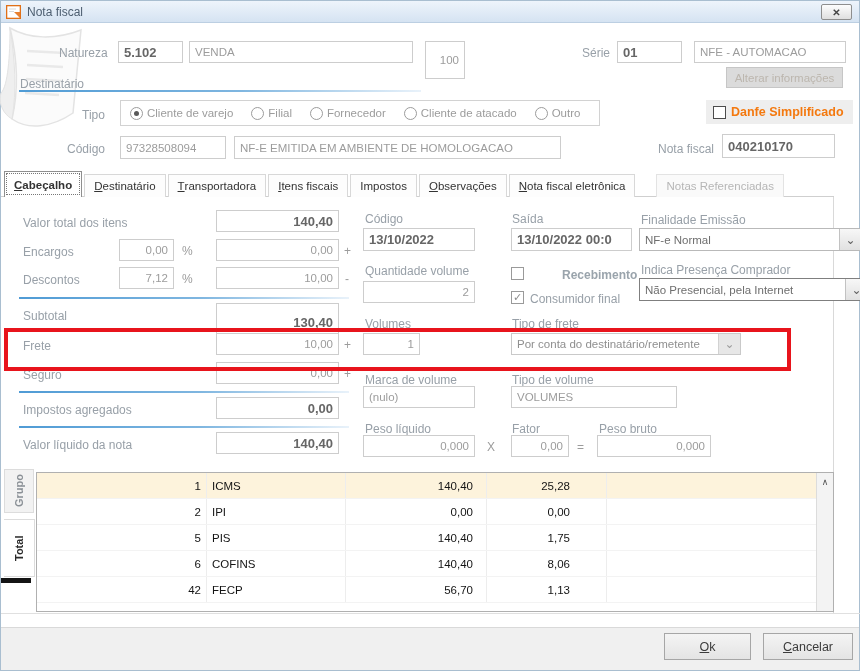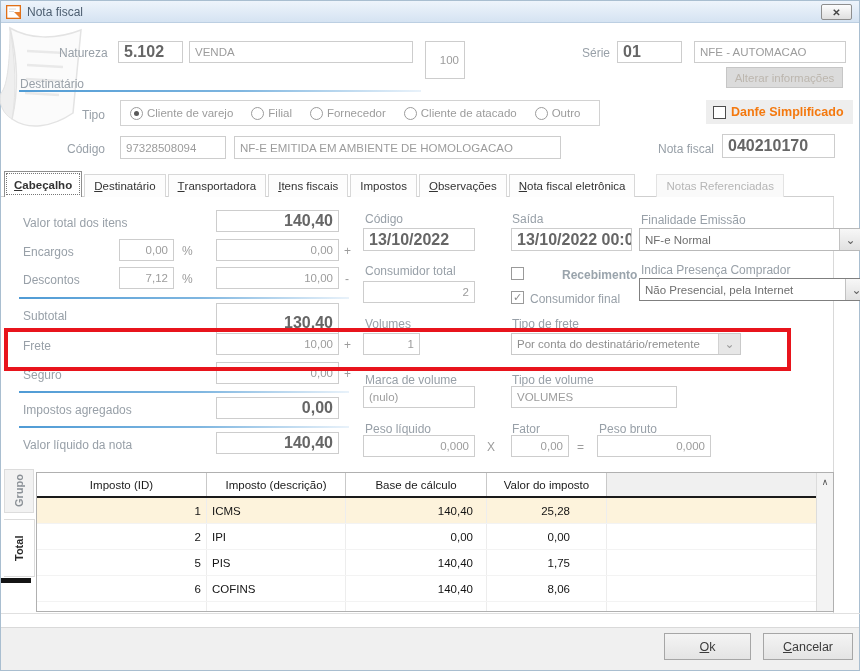--- a/index.html
+++ b/index.html
@@ -14,21 +14,21 @@
   .title-text { font-size:12px; color:#4d5e70; margin-left:6px; }
   .close-btn { position:absolute; right:7px; top:3px; width:31px; height:16px;
     background:linear-gradient(#fdfdfd,#dfdfdf); border:1px solid #8e8e8e; border-radius:2px;
     display:flex; align-items:center; justify-content:center; font-size:10px; font-weight:bold; color:#444; }
 
   
   .lbl { position:absolute; font-size:12px; color:#98a0a8; white-space:nowrap; z-index:2; }
   .inp { position:absolute; background:#fff; border:1px solid #cdcdcd; font-size:11.5px; color:#9c9c9c;
     display:flex; align-items:center; padding:0 5px; white-space:nowrap; overflow:hidden; z-index:2; }
   .inp.right { justify-content:flex-end; }
-  .inp.bold { font-weight:bold; color:#666; font-size:16px; }
+  .inp.bold { font-weight:bold; color:#666; font-size:13px; }
   .op { position:absolute; font-size:12px; color:#9c9c9c; z-index:2; }
   .blue-line { position:absolute; height:2px;
     background:linear-gradient(to right,#4f9bd5 0%,#7fb6e0 55%,#e9f2fa 100%); z-index:1; }
   .dd { position:absolute; background:#fff; border:1px solid #a9a9a9; display:flex; z-index:2; }
   .dd-text { flex:1; padding:0 5px; display:flex; align-items:center; font-size:11.5px; color:#8f8f8f;
     white-space:nowrap; overflow:hidden; }
   .dd-btn { width:22px; border-left:1px solid #c2c2c2; background:linear-gradient(#f7f7f7,#e1e1e1);
     display:flex; align-items:center; justify-content:center; color:#616161; font-size:12px; }
   .dd.disabled { border-color:#c9c9c9; }
   .dd.disabled .dd-btn { background:#e7e7e7; color:#9d9d9d; border-left-color:#d2d2d2; }
@@ -227,21 +227,21 @@
   <div class="blue-line" style="left:18px; top:425px; width:330px;"></div>
 
   <span class="lbl" style="left:22px; top:437px;">Valor líquido da nota</span>
   <div class="inp bold right" style="left:215px; top:431px; width:123px; height:22px;">140,40</div>
 
   <span class="lbl" style="left:364px; top:211px;">Código</span>
   <div class="inp bold" style="left:362px; top:227px; width:112px; height:23px;">13/10/2022</div>
   <span class="lbl" style="left:511px; top:211px;">Saída</span>
   <div class="inp bold" style="left:510px; top:227px; width:121px; height:23px;">13/10/2022 00:0</div>
 
-  <span class="lbl" style="left:364px; top:263px;">Consumidor total</span>
+  <span class="lbl" style="left:364px; top:263px;">Quantidade volume</span>
   <div class="inp right" style="left:362px; top:280px; width:112px; height:22px;">2</div>
 
   <span class="chk" style="left:510px; top:266px;"></span>
   <span class="lbl" style="left:529px; top:267px; font-weight:bold; color:#9aa4ac;padding-left:32px;">Recebimento</span>
   <span class="chk" style="left:510px; top:290px;">
       <span>✓</span>
     </span>
   <span class="lbl" style="left:529px; top:291px;">Consumidor final</span>
 
   <span class="lbl" style="left:364px; top:316px;">Volumes</span>
@@ -276,27 +276,20 @@
   <div class="dd" style="left:638px; top:277px; width:229px; height:23px; border-color:#7f7f7f;">
     <span class="dd-text" style="color:#6e6e6e;">Não Presencial, pela Internet</span>
     <span class="dd-btn">⌄</span>
   </div>
 
   <div class="vtab grupo">Grupo</div>
   <div class="vtab total">Total</div>
   <div class="vtab-marker"></div>
 
   <div class="tbl">
-    <div class="thead">
-      <div class="th" style="width:170px;">Imposto (ID)</div>
-      <div class="th" style="width:139px;">Imposto (descrição)</div>
-      <div class="th" style="width:141px;">Base de cálculo</div>
-      <div class="th" style="width:120px;">Valor do imposto</div>
-      <div class="th filler"></div>
-    </div>
     <div class="trow selected">
       <div class="td num c-id">1</div>
       <div class="td c-desc">ICMS</div>
       <div class="td num c-base">140,40</div>
       <div class="td num c-val">25,28</div>
       <div class="td filler"></div>
     </div>
     <div class="trow">
       <div class="td num c-id">2</div>
       <div class="td c-desc">IPI</div>

